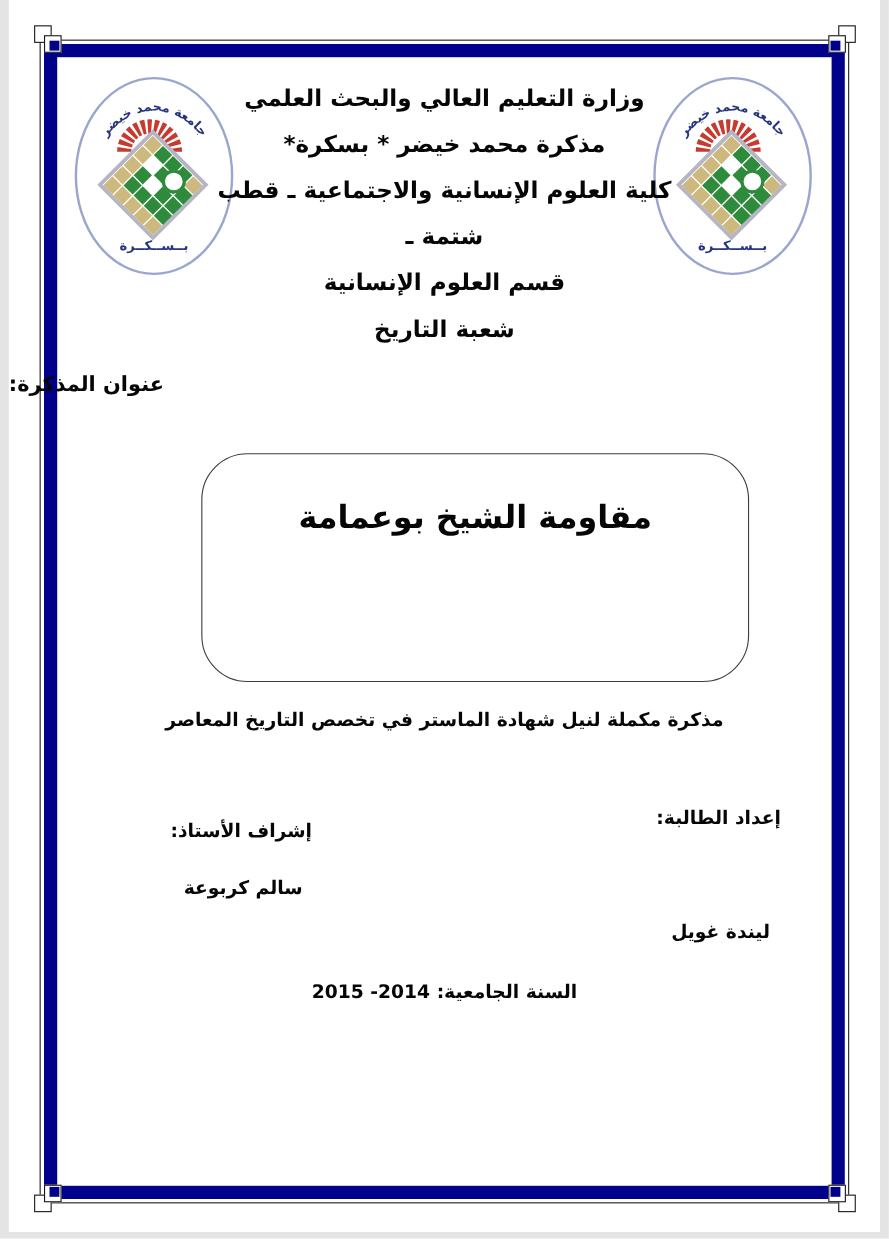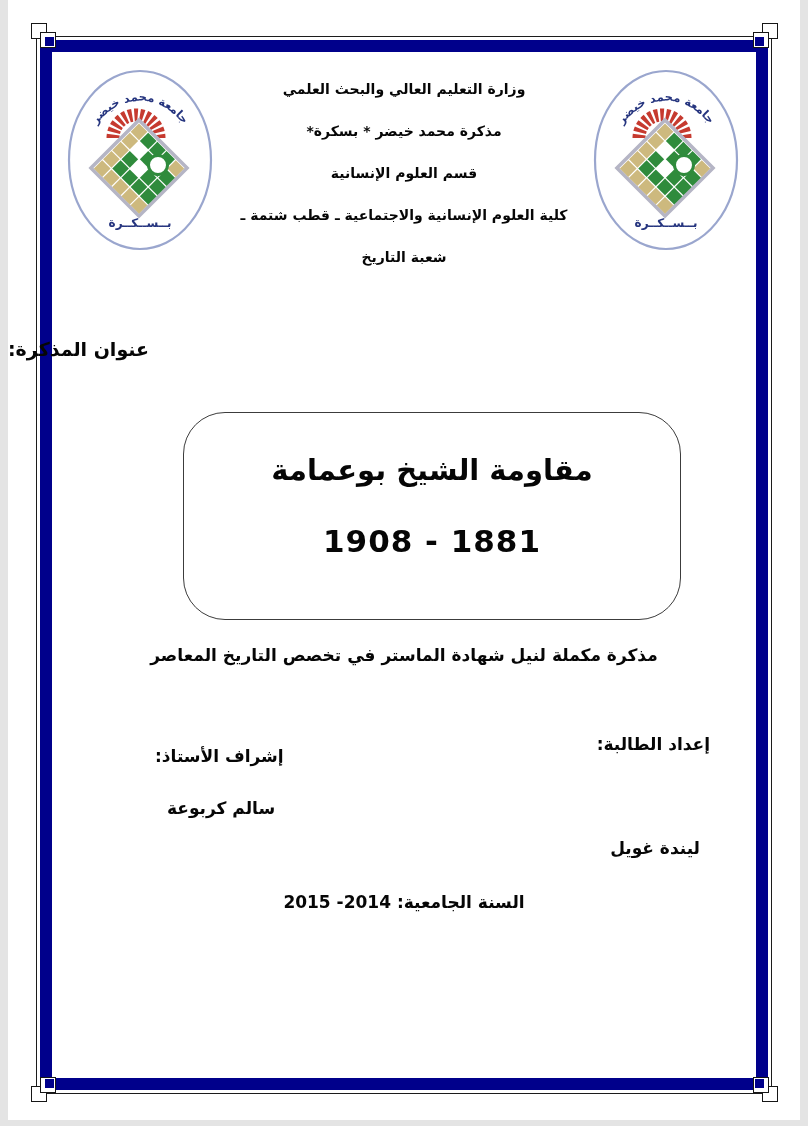--- a/index.html
+++ b/index.html
@@ -31,21 +31,21 @@
   .corner.tr{right:22px;top:23px;transform:scaleX(-1);}
   .corner.bl{left:23px;bottom:18px;transform:scaleY(-1);}
   .corner.br{right:22px;bottom:18px;transform:scale(-1,-1);}
   
   .content{position:absolute;inset:0;direction:rtl;color:#060606;font-weight:bold;}
   .logo{position:absolute;width:154px;height:188px;}
   .logo-right{left:581px;top:66px;}
   .logo-left{left:55px;top:66px;}
   .header-block{
     position:absolute;left:170px;right:170px;top:68px;
-    text-align:center;font-size:14px;line-height:42px;
+    text-align:center;font-size:21px;line-height:42px;
   }
   .title-label{
     position:absolute;left:0;right:0;top:338px;
     text-align:left;font-size:19px;
   }
   .title-box{
     position:absolute;left:175px;top:412px;width:498px;height:208px;
     border:1.5px solid #3c3c3c;border-radius:42px;
     box-sizing:border-box;
     display:flex;flex-direction:column;align-items:center;
@@ -146,30 +146,29 @@
     <svg class="logo logo-right" viewBox="0 0 154 188">
         <use href="#biskra-seal"></use>
       </svg>
     <svg class="logo logo-left" viewBox="0 0 154 188">
         <use href="#biskra-seal"></use>
       </svg>
 
     <div class="header-block">
       <div>وزارة التعليم العالي والبحث العلمي</div>
       <div>مذكرة محمد خيضر * بسكرة*</div>
+      <div>كلية العلوم الإنسانية والاجتماعية ـ قطب شتمة ـ</div>
       <div>قسم العلوم الإنسانية</div>
-      <div>كلية العلوم الإنسانية والاجتماعية ـ قطب شتمة ـ</div>
       <div>شعبة التاريخ</div>
     </div>
 
     <div class="title-label">عنوان المذكرة:</div>
 
     <div class="title-box">
       <div class="title-main">مقاومة الشيخ بوعمامة</div>
-      <div class="title-years">1881 - 1908</div>
     </div>
 
     <div class="subtitle">مذكرة مكملة لنيل شهادة الماستر في تخصص التاريخ المعاصر</div>
 
     <div class="people-label student-label">إعداد الطالبة:</div>
     <div class="people-name student-name">ليندة غويل</div>
     <div class="people-label supervisor-label">إشراف الأستاذ:</div>
     <div class="people-name supervisor-name">سالم كربوعة</div>
 
     <div class="academic-year">السنة الجامعية: 2014- 2015</div>

